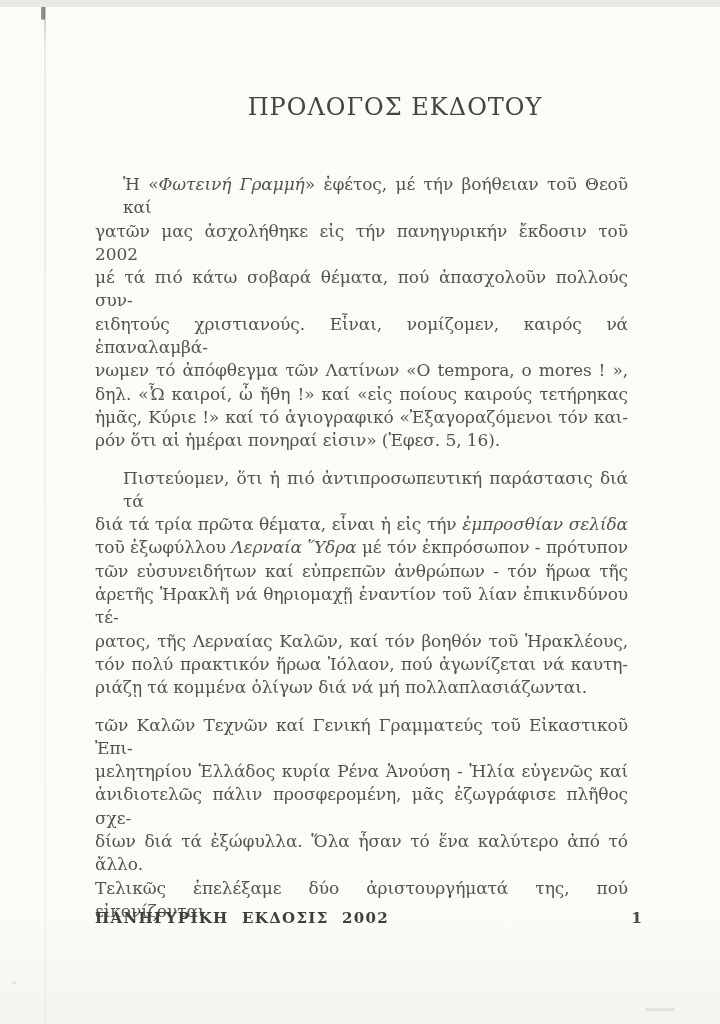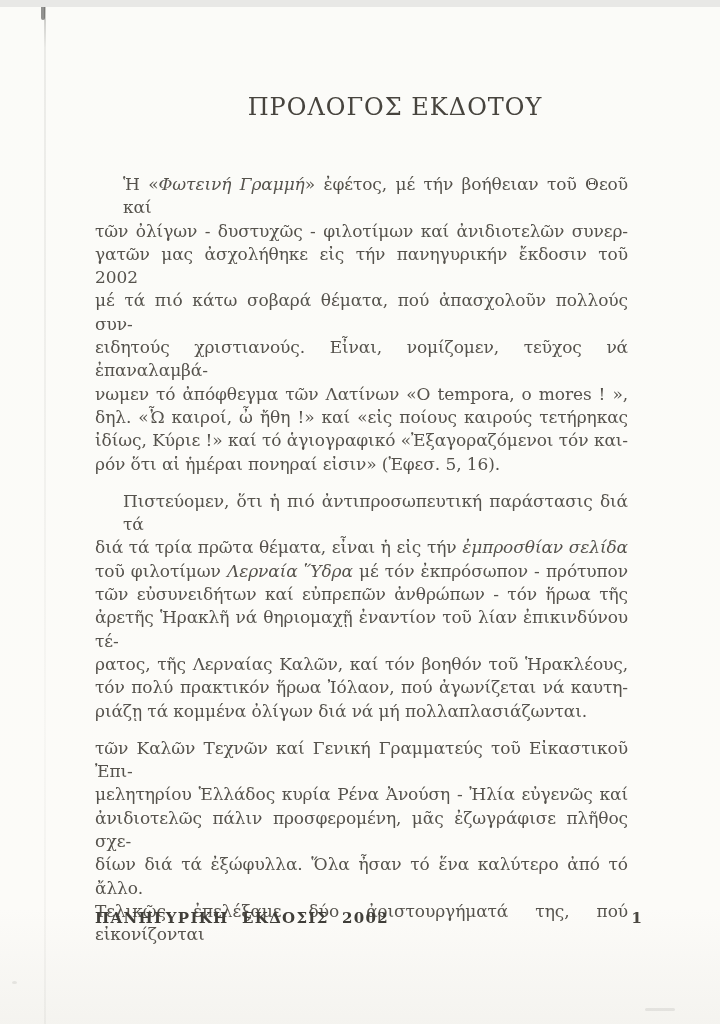--- a/index.html
+++ b/index.html
@@ -70,33 +70,32 @@
   <div class="crease"></div>
   <div class="crease-top-mark"></div>
   <div class="bottom-dash"></div>
   <div class="left-speck"></div>
 
   <h1 class="doc-title">ΠΡΟΛΟΓΟΣ ΕΚΔΟΤΟΥ</h1>
 
   <div class="text-column">
       <div class="para">
         <div class="line first just"><span class="seg">Ἡ «</span><span class="seg it">Φωτεινή Γραμμή</span><span class="seg">» ἐφέτος, μέ τήν βοήθειαν τοῦ Θεοῦ καί</span></div>
-        <div class="line just"><span class="seg">τῶν ὀλίγων - δυστυχῶς - φιλοτίμων καί ἀνιδιοτελῶν συνερ-</span></div>
         <div class="line just"><span class="seg">γατῶν μας ἀσχολήθηκε εἰς τήν πανηγυρικήν ἔκδοσιν τοῦ 2002</span></div>
         <div class="line just"><span class="seg">μέ τά πιό κάτω σοβαρά θέματα, πού ἀπασχολοῦν πολλούς συν-</span></div>
-        <div class="line just"><span class="seg">ειδητούς χριστιανούς. Εἶναι, νομίζομεν, τεῦχος νά ἐπαναλαμβά-</span></div>
+        <div class="line just"><span class="seg">ειδητούς χριστιανούς. Εἶναι, νομίζομεν, καιρός νά ἐπαναλαμβά-</span></div>
         <div class="line just"><span class="seg">νωμεν τό ἀπόφθεγμα τῶν Λατίνων «O tempora, o mores ! »,</span></div>
         <div class="line just"><span class="seg">δηλ. «Ὦ καιροί, ὦ ἤθη !» καί «εἰς ποίους καιρούς τετήρηκας</span></div>
-        <div class="line just"><span class="seg">ἰδίως, Κύριε !» καί τό ἁγιογραφικό «Ἐξαγοραζόμενοι τόν και-</span></div>
+        <div class="line just"><span class="seg">ἡμᾶς, Κύριε !» καί τό ἁγιογραφικό «Ἐξαγοραζόμενοι τόν και-</span></div>
         <div class="line"><span class="seg">ρόν ὅτι αἱ ἡμέραι πονηραί εἰσιν» (Ἐφεσ. 5, 16).</span></div>
       </div>
       <div class="para">
         <div class="line first just"><span class="seg">Πιστεύομεν, ὅτι ἡ πιό ἀντιπροσωπευτική παράστασις διά τά</span></div>
         <div class="line just"><span class="seg">διά τά τρία πρῶτα θέματα, εἶναι ἡ εἰς τήν </span><span class="seg it">ἐμπροσθίαν σελίδα</span></div>
-        <div class="line just"><span class="seg">τοῦ φιλοτίμων </span><span class="seg it">Λερναία Ὕδρα</span><span class="seg"> μέ τόν ἐκπρόσωπον - πρότυπον</span></div>
+        <div class="line just"><span class="seg">τοῦ ἐξωφύλλου </span><span class="seg it">Λερναία Ὕδρα</span><span class="seg"> μέ τόν ἐκπρόσωπον - πρότυπον</span></div>
         <div class="line just"><span class="seg">τῶν εὐσυνειδήτων καί εὐπρεπῶν ἀνθρώπων - τόν ἥρωα τῆς</span></div>
         <div class="line just"><span class="seg">ἀρετῆς Ἡρακλῆ νά θηριομαχῇ ἐναντίον τοῦ λίαν ἐπικινδύνου τέ-</span></div>
         <div class="line just"><span class="seg">ρατος, τῆς Λερναίας Καλῶν, καί τόν βοηθόν τοῦ Ἡρακλέους,</span></div>
         <div class="line just"><span class="seg">τόν πολύ πρακτικόν ἥρωα Ἰόλαον, πού ἀγωνίζεται νά καυτη-</span></div>
         <div class="line"><span class="seg">ριάζῃ τά κομμένα ὀλίγων διά νά μή πολλαπλασιάζωνται.</span></div>
       </div>
       <div class="para">
         <div class="line just"><span class="seg">τῶν Καλῶν Τεχνῶν καί Γενική Γραμματεύς τοῦ Εἰκαστικοῦ Ἐπι-</span></div>
         <div class="line just"><span class="seg">μελητηρίου Ἑλλάδος κυρία Ρένα Ἀνούση - Ἠλία εὐγενῶς καί</span></div>
         <div class="line just"><span class="seg">ἀνιδιοτελῶς πάλιν προσφερομένη, μᾶς ἐζωγράφισε πλῆθος σχε-</span></div>

